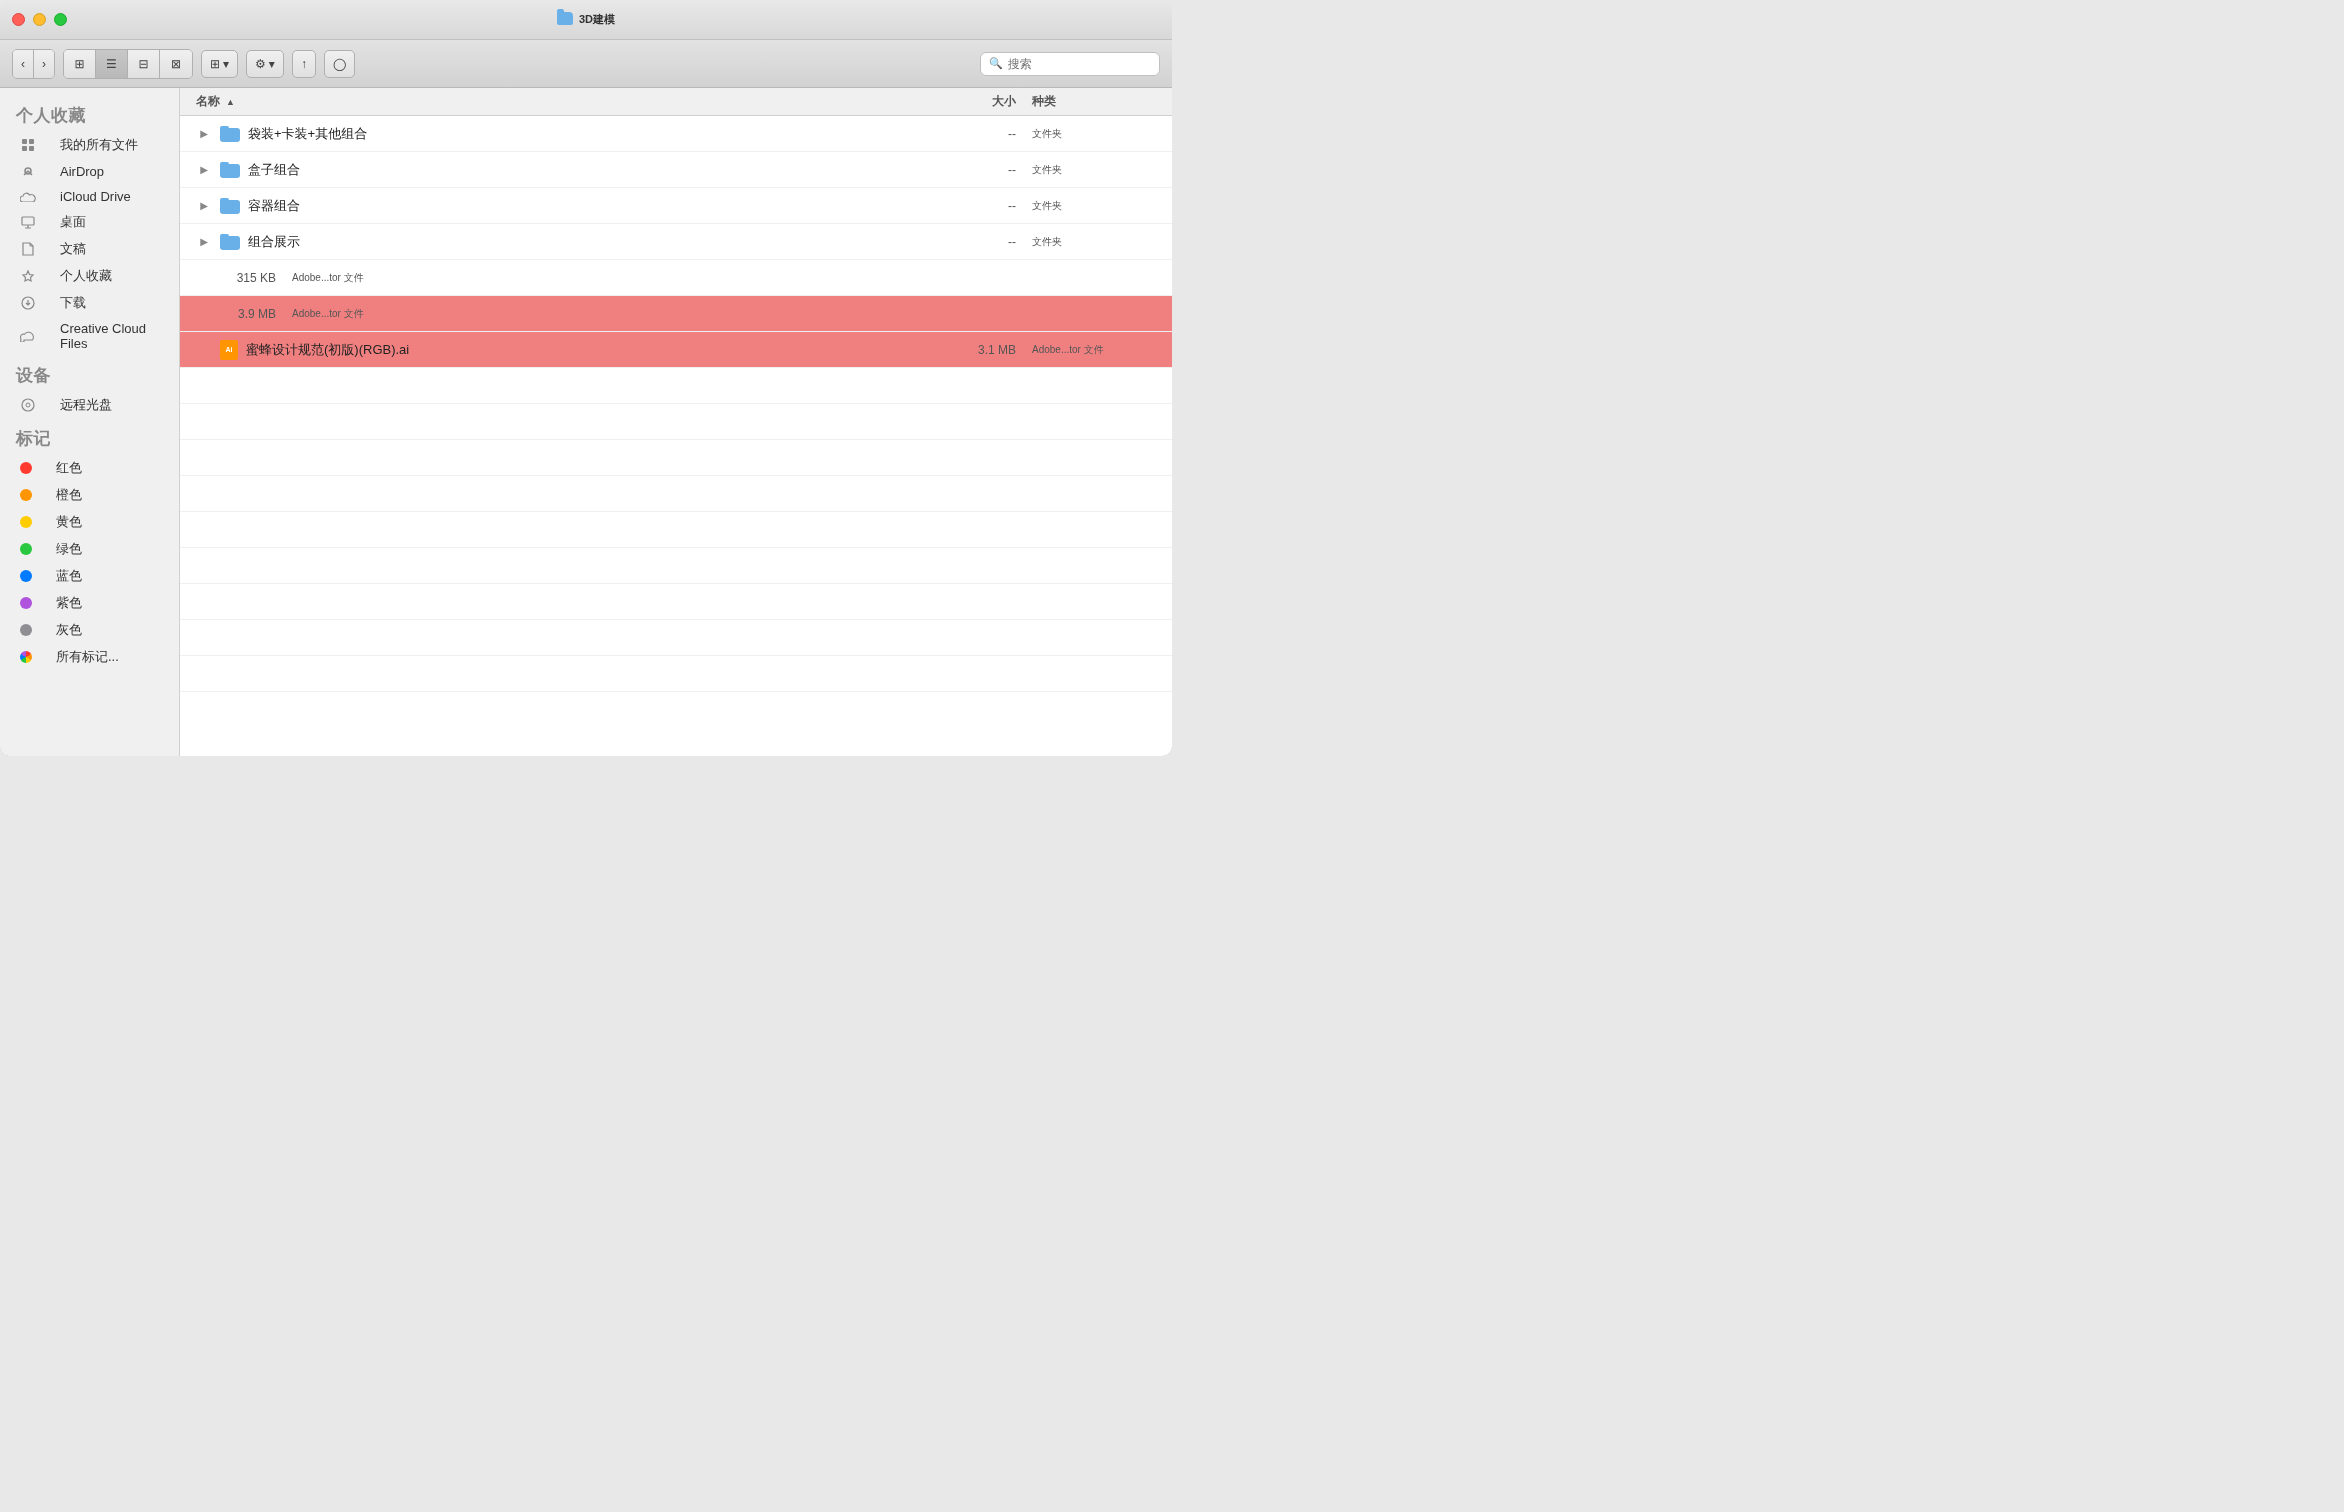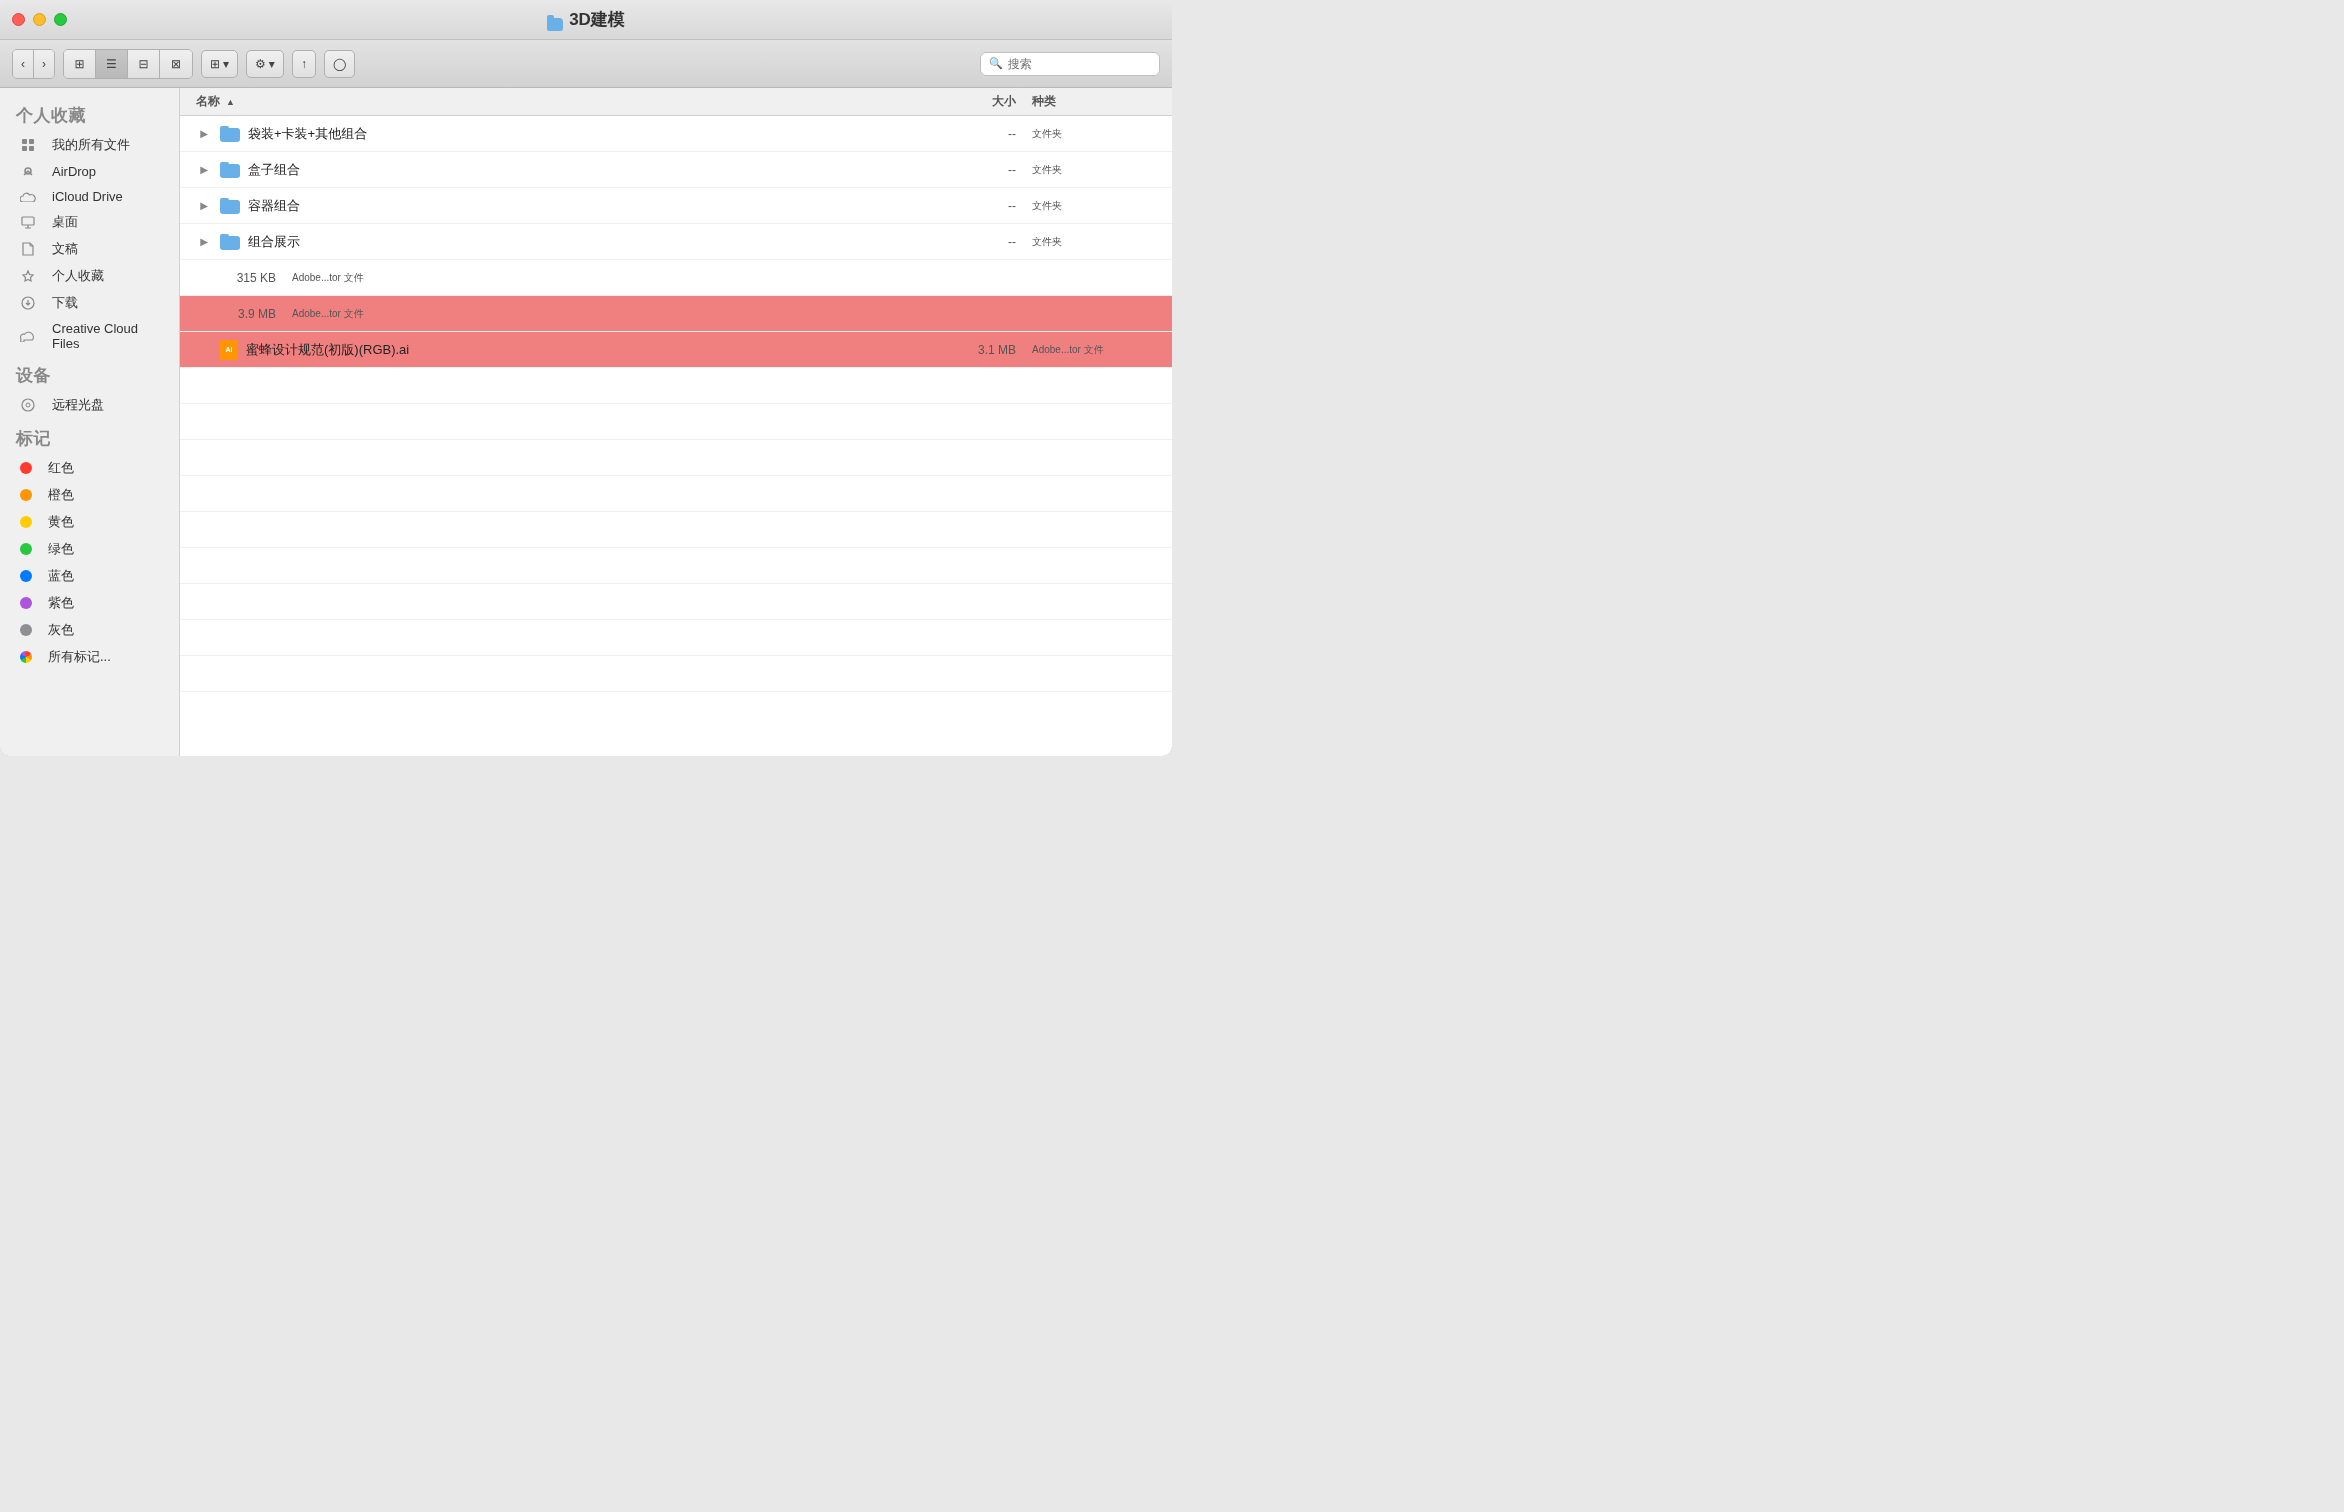--- a/index.html
+++ b/index.html
@@ -45,23 +45,23 @@
       width: 13px;
       height: 13px;
       border-radius: 50%;
       cursor: pointer;
     }
     .tb-close { background: #ff5f57; border: 1px solid #e0443e; }
     .tb-min { background: #febc2e; border: 1px solid #d4a123; }
     .tb-max { background: #28c840; border: 1px solid #1aab29; }
     .titlebar-title {
       display: flex;
-      align-items: flex-end;
+      align-items: flex-start;
       gap: 6px;
-      font-size: 17px;
+      font-size: 11px;
       font-weight: 600;
       color: #333;
     }
     .folder-icon-title {
       width: 16px;
       height: 13px;
       background: #6ab0e8;
       border-radius: 2px 4px 2px 2px;
       position: relative;
     }
@@ -169,21 +169,21 @@
       font-size: 17px;
       font-weight: 700;
       color: #888;
       padding: 8px 16px 4px;
       letter-spacing: 0.5px;
     }
     .sidebar-item {
       display: flex;
       align-items: center;
       padding: 4px 16px;
-      gap: 16px;
+      gap: 24px;
       font-size: 13px;
       color: #333;
       cursor: pointer;
       border-radius: 5px;
       margin: 1px 4px;
     }
     .sidebar-item-icon {
       width: 16px;
       height: 16px;
       display: flex;

